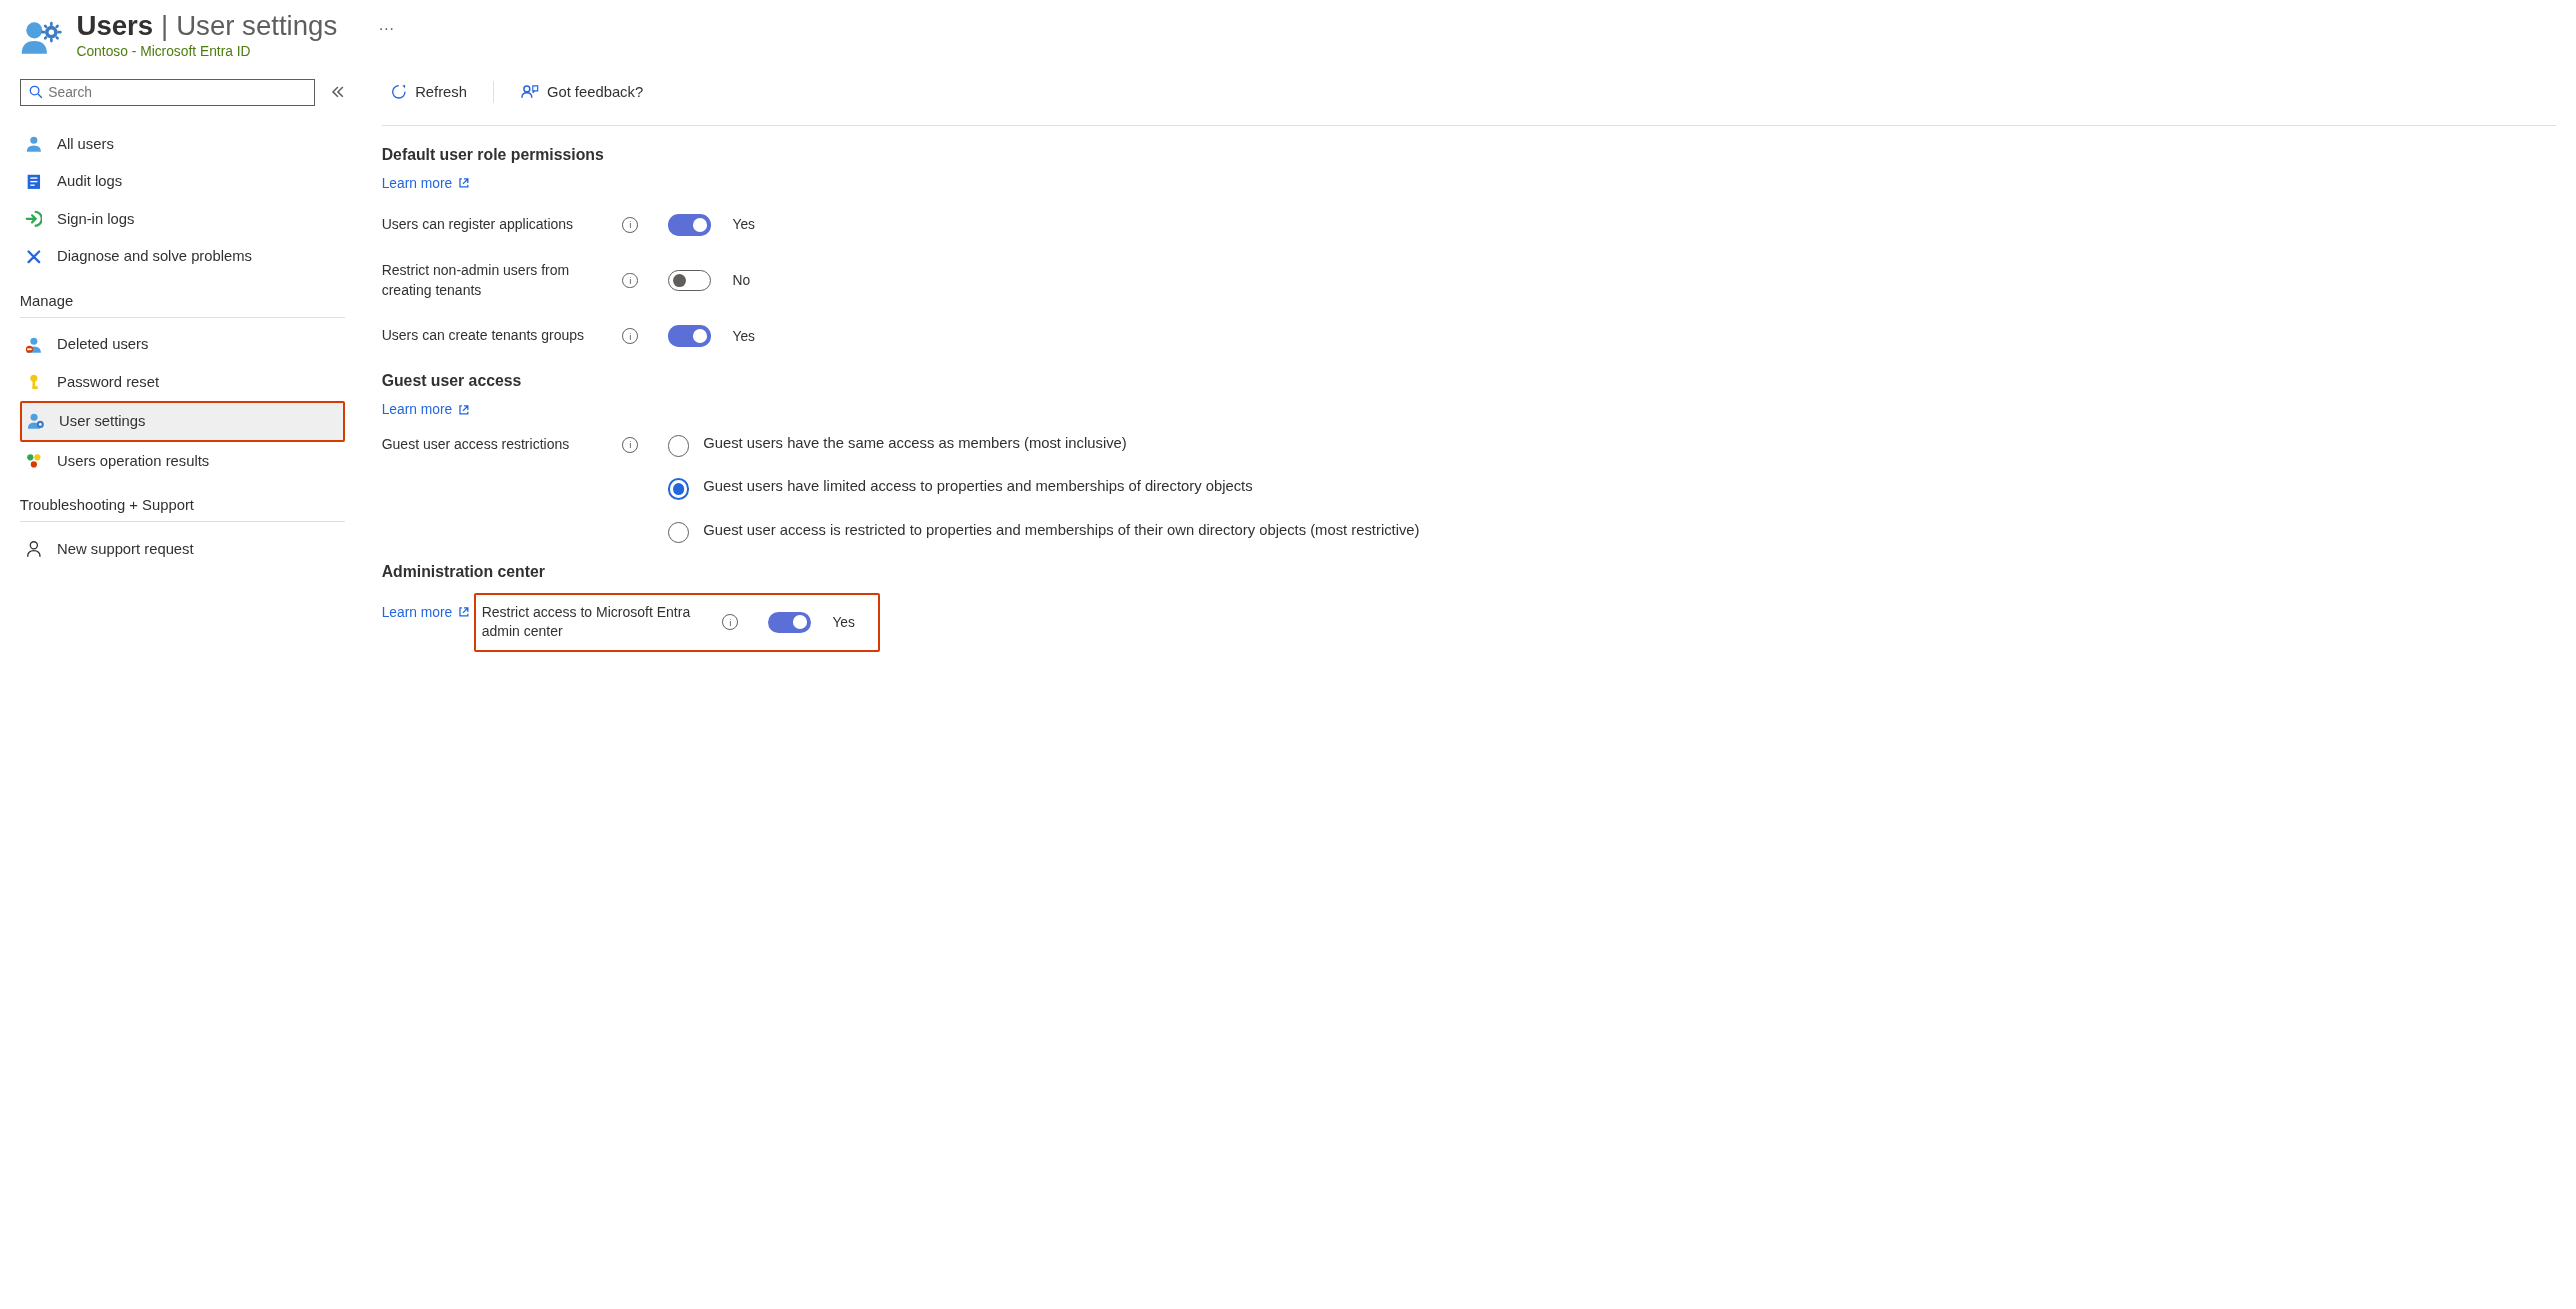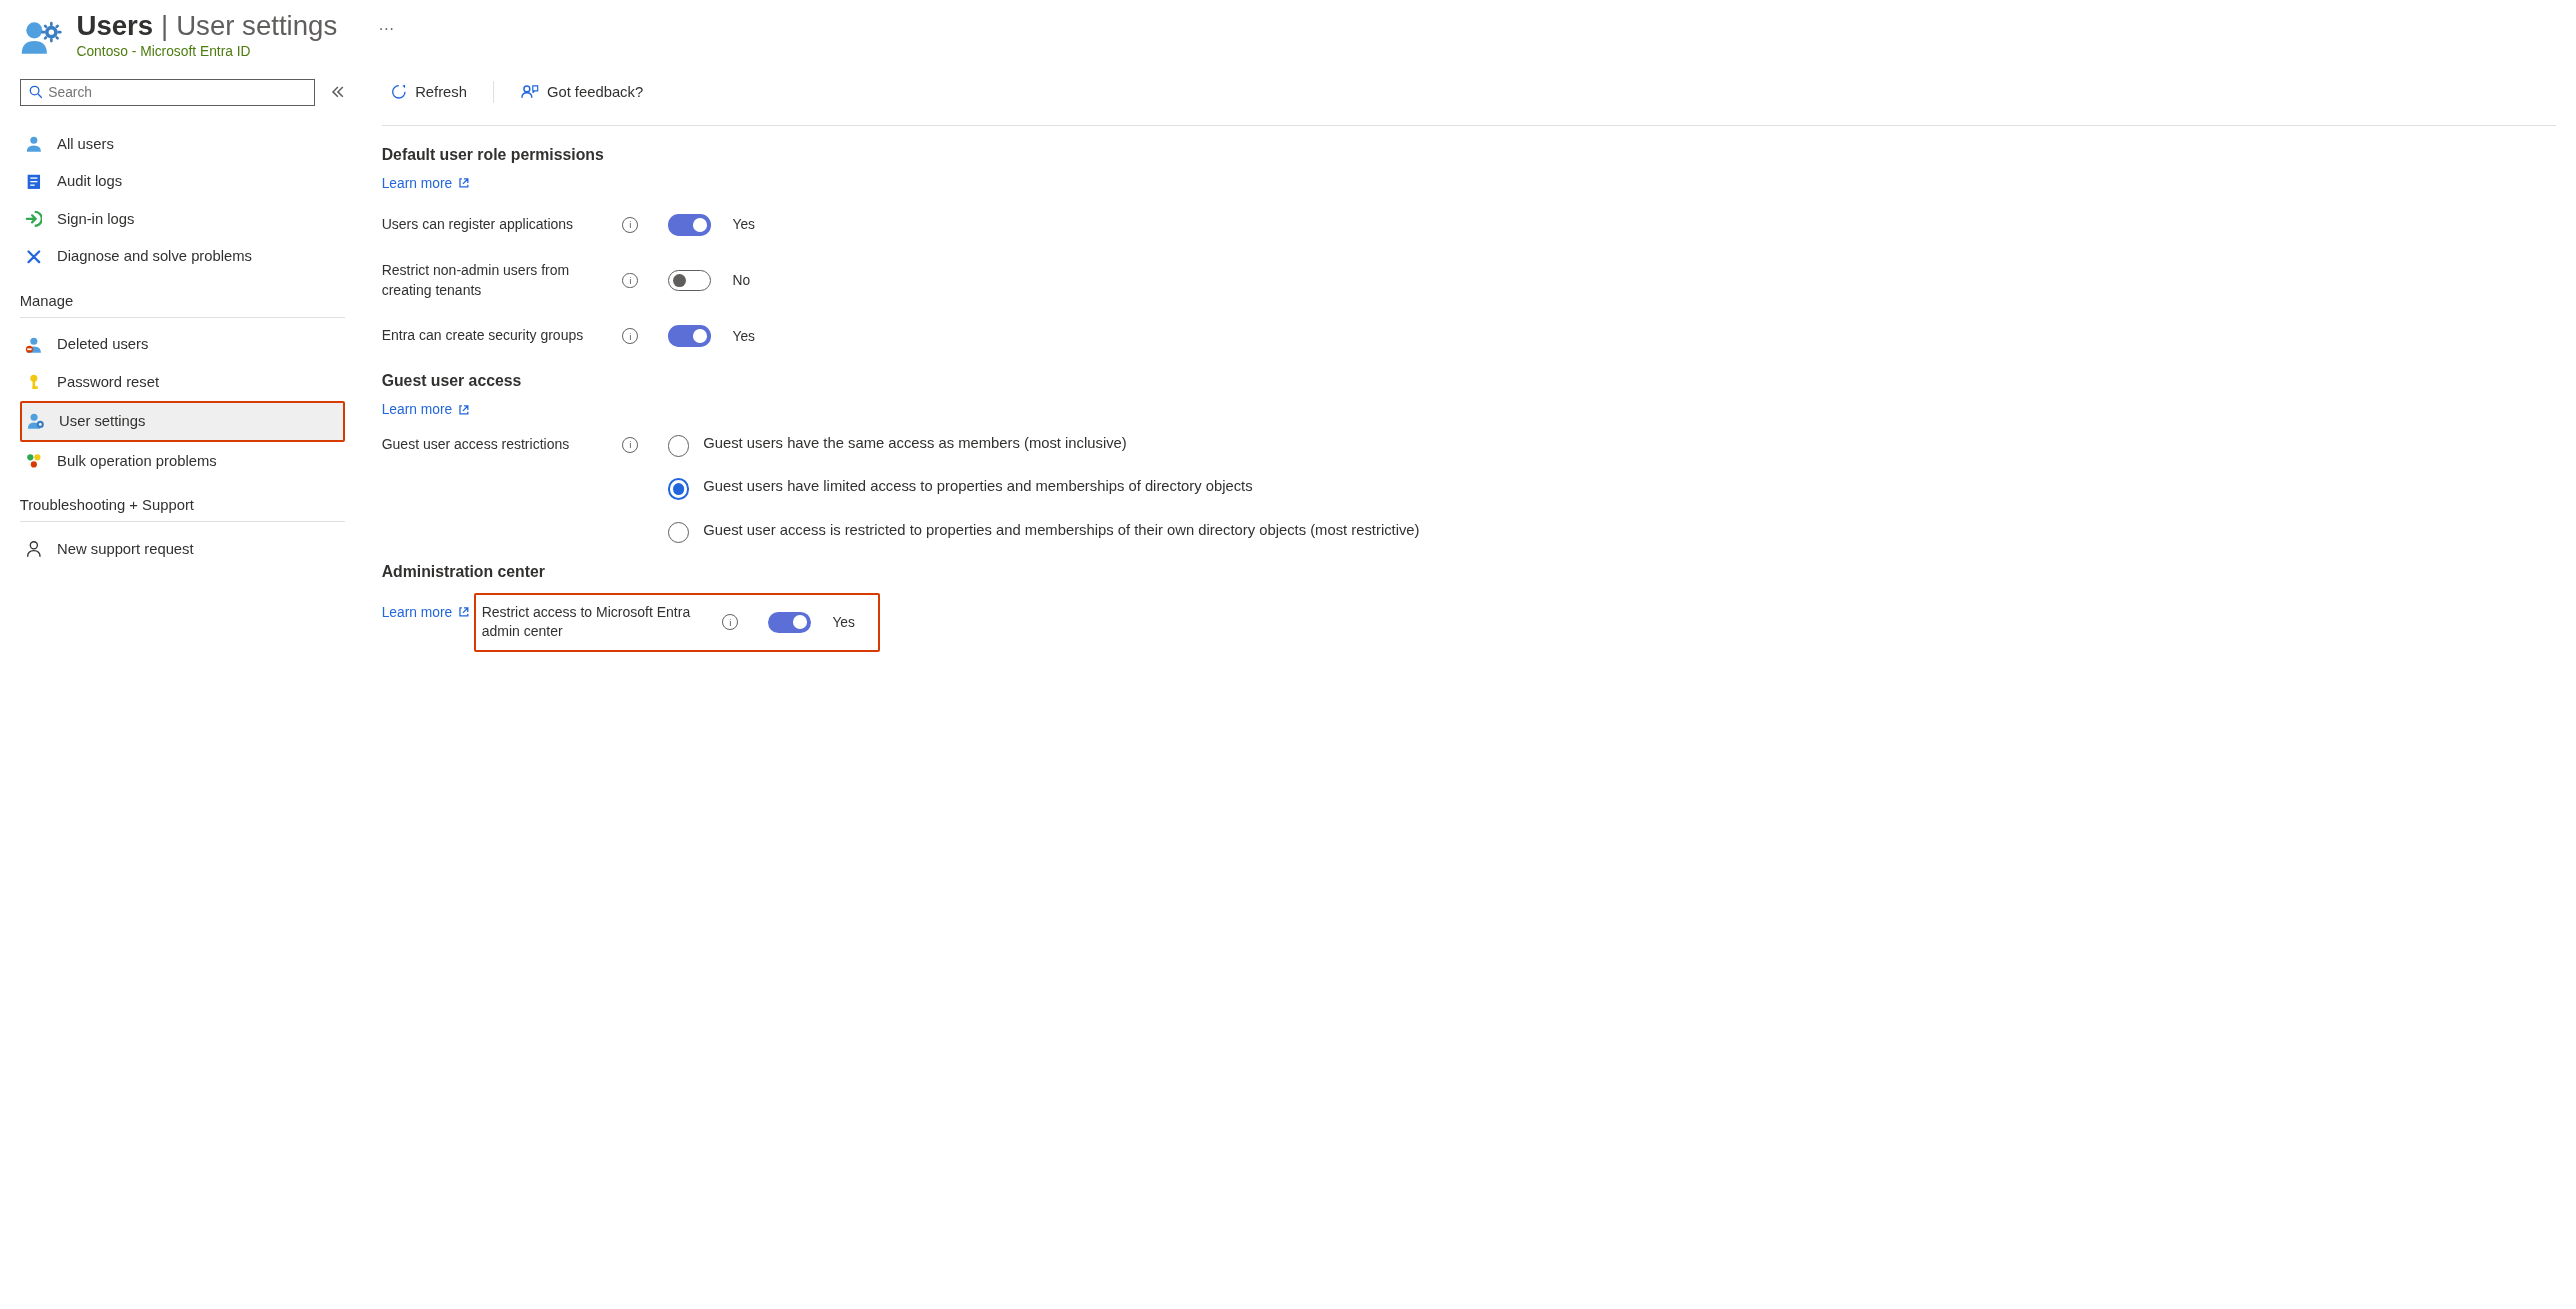--- a/index.html
+++ b/index.html
@@ -170,21 +170,21 @@
         </div>
       </div>
       <div class="nav-item">
         <span class="nav-icon">
           <svg width="17.7" height="17.7" viewBox="0 0 20 20">
               <circle cx="6" cy="6" r="3.5" fill="#2fa84f"></circle>
               <circle cx="14" cy="6" r="3.5" fill="#f2c811"></circle>
               <circle cx="10" cy="14" r="3.5" fill="#d83b01"></circle>
             </svg>
         </span>
-        <span>Bulk operation problems</span>
+        <span>Users operation results</span>
       </div>
 
       <div class="section-header">Troubleshooting + Support</div>
 
       <div class="nav-item">
         <span class="nav-icon">
           <svg width="17.7" height="17.7" viewBox="0 0 20 20">
               <circle cx="10" cy="6" r="4" fill="none" stroke="#323130" stroke-width="1.5"></circle>
               <path d="M3 19 Q3 12 10 12 Q17 12 17 19" fill="none" stroke="#323130" stroke-width="1.5"></path>
             </svg>
@@ -234,21 +234,21 @@
         <div class="toggle on"></div>
         <span class="toggle-label">Yes</span>
       </div>
       <div class="setting-row">
         <div class="setting-label">Restrict non-admin users from creating tenants</div>
         <span class="info-icon">i</span>
         <div class="toggle off"></div>
         <span class="toggle-label">No</span>
       </div>
       <div class="setting-row">
-        <div class="setting-label">Entra can create security groups</div>
+        <div class="setting-label">Users can create tenants groups</div>
         <span class="info-icon">i</span>
         <div class="toggle on"></div>
         <span class="toggle-label">Yes</span>
       </div>
 
       
       <div class="section-title">Guest user access</div>
       <a class="learn-more">
         <span>Learn more</span>
         <span>

